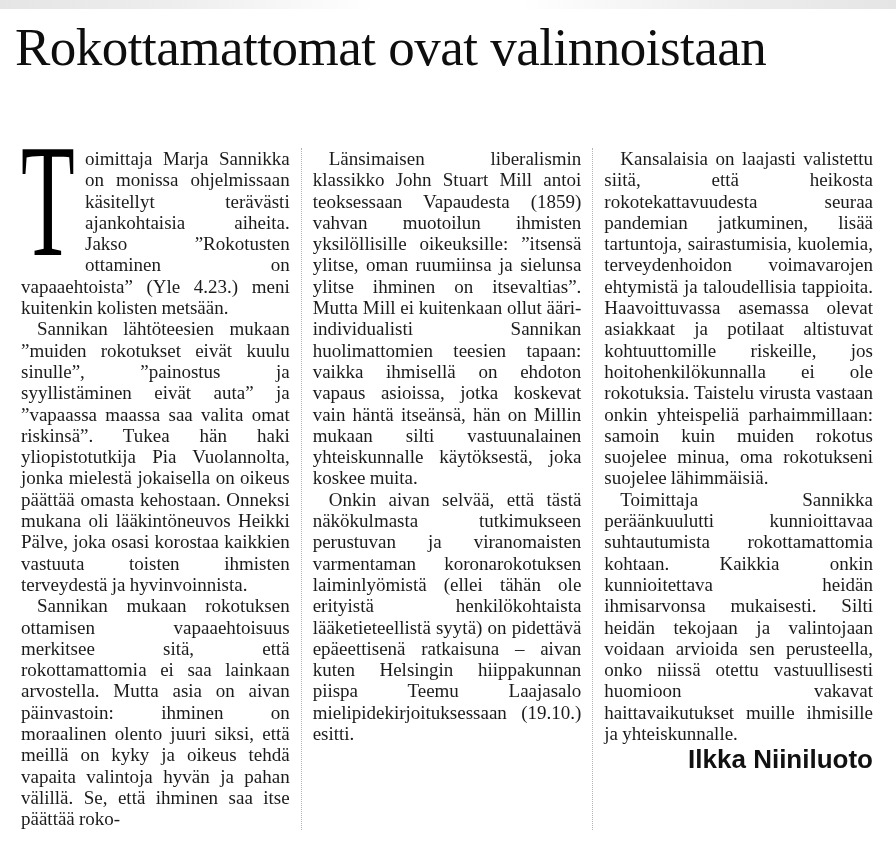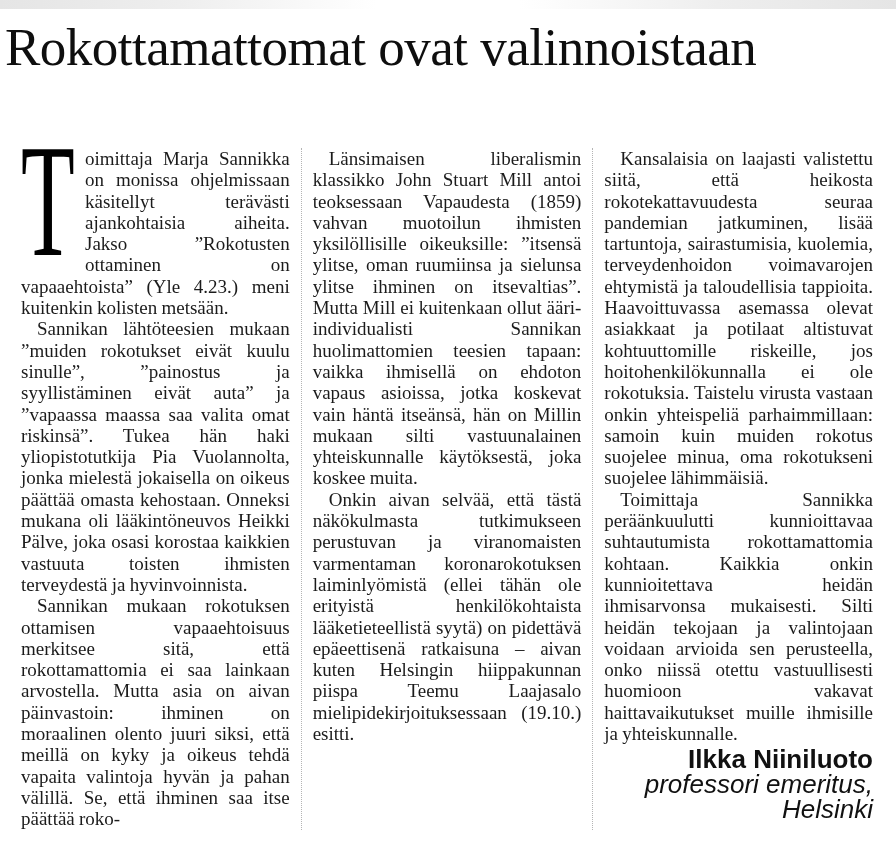--- a/index.html
+++ b/index.html
@@ -20,21 +20,21 @@
     position: absolute;
     top: 0; left: 0; right: 0;
     height: 9px;
     background: linear-gradient(to right,
       #e5e5e5 0%, #eeeeee 20%, rgba(255,255,255,0) 42%,
       rgba(255,255,255,0) 58%, #eeeeee 80%, #e5e5e5 100%);
   }
   h1.headline {
     position: absolute;
     top: 24px;
-    left: 5px;
+    left: 15px;
     width: 860px;
     margin: 0;
     font-weight: 400;
     font-size: 53px;
     line-height: 47px;
     letter-spacing: -0.5px;
     color: #0e0e0e;
   }
   h1.headline span { display: block; }
 
@@ -109,17 +109,16 @@
       <span>Länsimaisen liberalismin klassikko John Stuart Mill antoi teoksessaan </span><span class="book-title">Vapaudesta</span><span> (1859) vahvan muotoilun ihmisten yksilöllisille oikeuksille: ”itsensä ylitse, oman ruumiinsa ja sielunsa ylitse ihminen on itsevaltias”. Mutta Mill ei kuitenkaan ollut ääri-individualisti Sannikan huolimattomien teesien tapaan: vaikka ihmisellä on ehdoton vapaus asioissa, jotka koskevat vain häntä itseänsä, hän on Millin mukaan silti vastuunalainen yhteiskunnalle käytöksestä, joka koskee muita.</span>
     </p>
     <p class="indent">Onkin aivan selvää, että tästä näkökulmasta tutkimukseen perustuvan ja viranomaisten varmentaman koronarokotuksen laiminlyömistä (ellei tähän ole erityistä henkilökohtaista lääketieteellistä syytä) on pidettävä epäeettisenä ratkaisuna – aivan kuten Helsingin hiippakunnan piispa Teemu Laajasalo mielipidekirjoituksessaan (19.10.) esitti.</p>
   </div>
 
   <div class="col last">
     <p class="indent">Kansalaisia on laajasti valistettu siitä, että heikosta rokotekattavuudesta seuraa pandemian jatkuminen, lisää tartuntoja, sairastumisia, kuolemia, terveydenhoidon voimavarojen ehtymistä ja taloudellisia tappioita. Haavoittuvassa asemassa olevat asiakkaat ja potilaat altistuvat kohtuuttomille riskeille, jos hoitohenkilökunnalla ei ole rokotuksia. Taistelu virusta vastaan onkin yhteispeliä parhaimmillaan: samoin kuin muiden rokotus suojelee minua, oma rokotukseni suojelee lähimmäisiä.</p>
     <p class="indent">Toimittaja Sannikka peräänkuulutti kunnioittavaa suhtautumista rokottamattomia kohtaan. Kaikkia onkin kunnioitettava heidän ihmisarvonsa mukaisesti. Silti heidän tekojaan ja valintojaan voidaan arvioida sen perusteella, onko niissä otettu vastuullisesti huomioon vakavat haittavaikutukset muille ihmisille ja yhteiskunnalle.</p>
     <div class="byline">
       <div class="author">Ilkka Niiniluoto</div>
-      <div class="role">professori emeritus, Helsinki</div>
     </div>
   </div>
 
 </div>
 
 </body></html>

